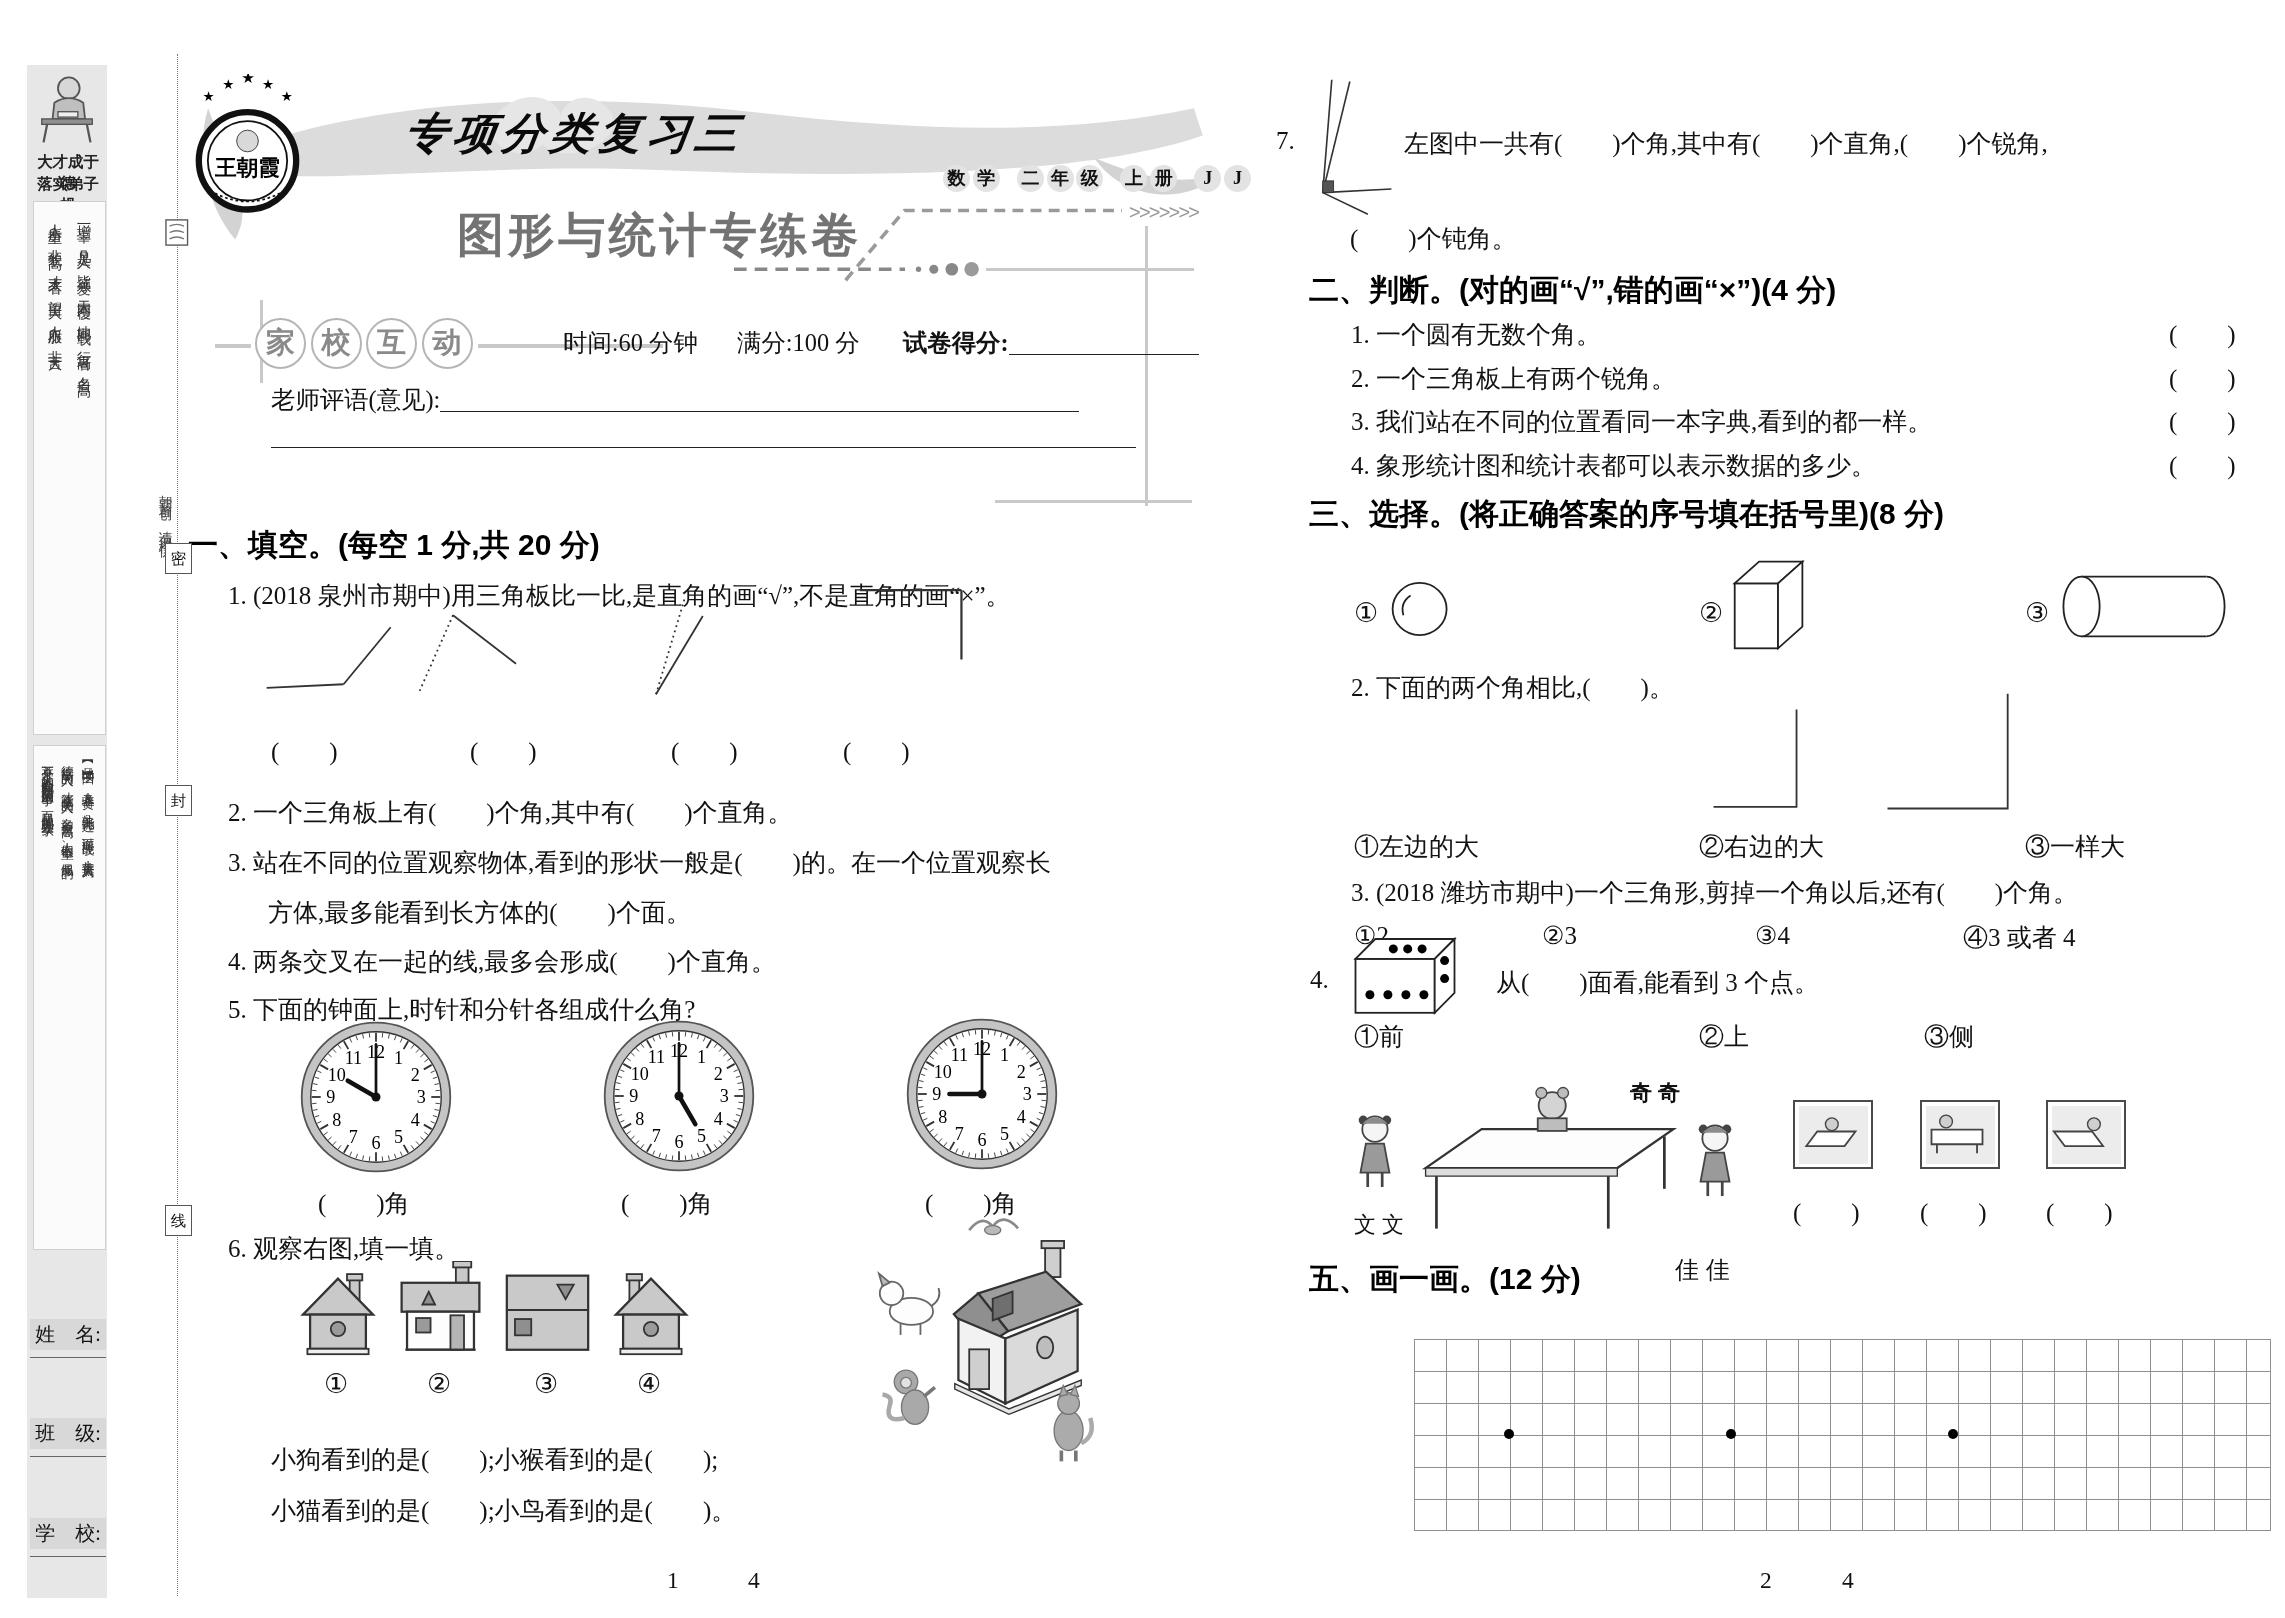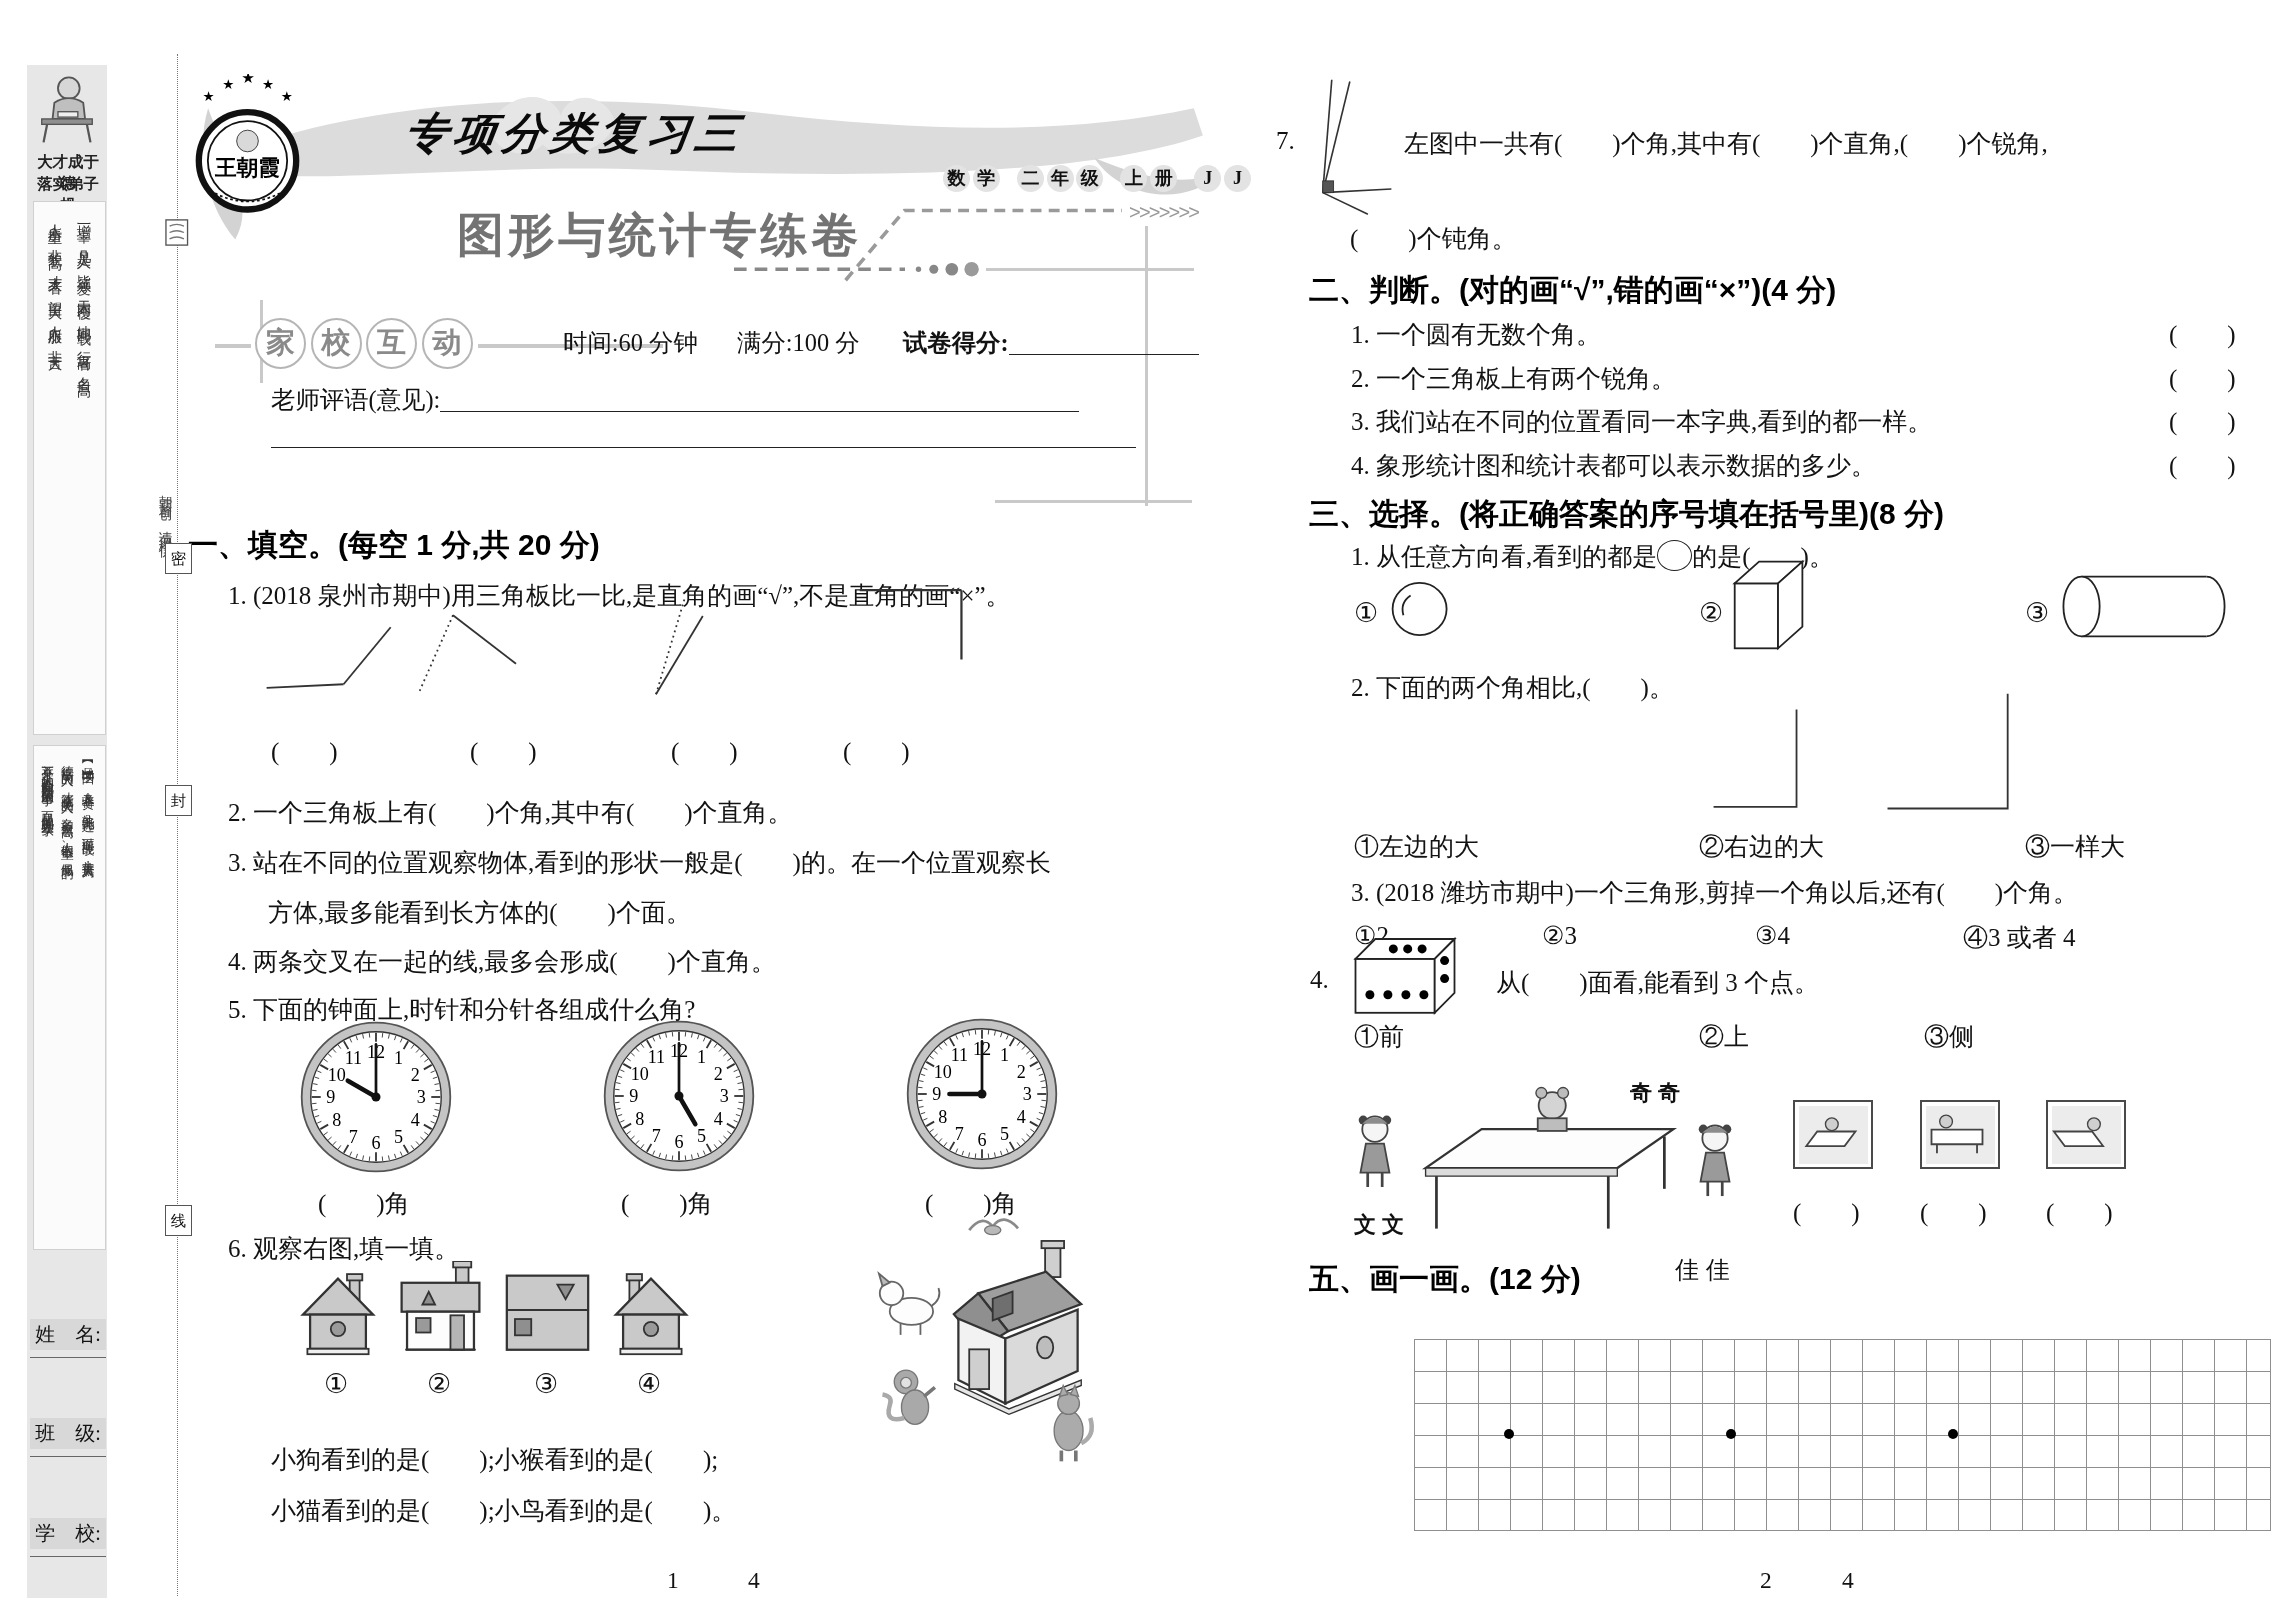--- a/index.html
+++ b/index.html
@@ -539,23 +539,20 @@
   <div class="abs t" style="left:1351px;top:318px;">1. 一个圆有无数个角。</div>
   <div class="abs t" style="left:1351px;top:362px;">2. 一个三角板上有两个锐角。</div>
   <div class="abs t" style="left:1351px;top:405px;">3. 我们站在不同的位置看同一本字典,看到的都一样。</div>
   <div class="abs t" style="left:1351px;top:449px;">4. 象形统计图和统计表都可以表示数据的多少。</div>
   <span class="abs t" style="left:2169px;top:318px;">(　　)</span>
   <span class="abs t" style="left:2169px;top:362px;">(　　)</span>
   <span class="abs t" style="left:2169px;top:405px;">(　　)</span>
   <span class="abs t" style="left:2169px;top:449px;">(　　)</span>
 
   <div class="abs st" style="left:1309px;top:494px;">三、选择。(将正确答案的序号填在括号里)(8 分)</div>
-  <div class="abs t" style="left:1351px;top:540px;">
-    <span>1. 从任意方向看,看到的都是</span><span style="display:inline-block;width:33px;height:29px;border:1.8px solid #222;border-radius:50%;vertical-align:-6.3px;"></span><span>的是(　　)。</span>
-  </div>
 
   <span class="abs t" style="left:1354px;top:597px;font-size:27px;">①</span>
   <svg class="abs" style="left:1389px;top:579px;" width="63" height="60" viewBox="0 0 70 66">
     <ellipse cx="34" cy="33" rx="30" ry="29" fill="#fff" stroke="#222" stroke-width="2"></ellipse>
     <path d="M24,18 Q12,26 16,40" fill="none" stroke="#222" stroke-width="2"></path>
   </svg>
   <span class="abs t" style="left:1699px;top:597px;font-size:27px;">②</span>
   <svg class="abs" style="left:1732px;top:556px;" width="74" height="98" viewBox="0 0 82 108">
     <rect x="3" y="30" width="48" height="72" fill="#fff" stroke="#222" stroke-width="2"></rect>
     <polygon points="3,30 51,30 78,6 30,6" fill="#fff" stroke="#222" stroke-width="2"></polygon>
@@ -637,21 +634,21 @@
     <g>
       <circle cx="408" cy="62" r="14" fill="#f5f5f5" stroke="#444" stroke-width="2"></circle>
       <circle cx="395" cy="52" r="5" fill="#444"></circle>
         <circle cx="421" cy="52" r="5" fill="#444"></circle>
       <path d="M394,56 Q408,42 422,56" fill="#8c8c8c"></path>
       <polygon points="392,110 424,110 418,78 398,78" fill="#9a9a9a" stroke="#444" stroke-width="2"></polygon>
       <line x1="400" y1="110" x2="400" y2="126" stroke="#444" stroke-width="3"></line>
       <line x1="416" y1="110" x2="416" y2="126" stroke="#444" stroke-width="3"></line>
     </g>
   </svg>
-  <span class="abs" style="left:1354px;top:1210px;font-weight:bold;font-size:22px;font-family:'Liberation Sans',sans-serif;">文 文</span>
+  <span class="abs" style="left:1354px;top:1210px;font-weight:normal;font-size:22px;font-family:'Liberation Sans',sans-serif;">文 文</span>
   <span class="abs" style="left:1630px;top:1078px;font-weight:bold;font-size:22px;font-family:'Liberation Sans',sans-serif;">奇 奇</span>
   <span class="abs" style="left:1675px;top:1216px;font-weight:normal;font-size:24px;font-family:'Liberation Sans',sans-serif;margin-top:38px;">佳 佳</span>
 
   <div class="photo" style="left:1793px;top:1100px;">
     <div class="inner">
         <svg width="62" height="51" viewBox="0 0 68 56">
       <polygon points="8,44 50,44 62,28 20,28" fill="#fff" stroke="#444" stroke-width="2"></polygon>
       <circle cx="36" cy="20" r="7" fill="#cfcfcf" stroke="#444" stroke-width="1.5"></circle>
     </svg>
       </div>

